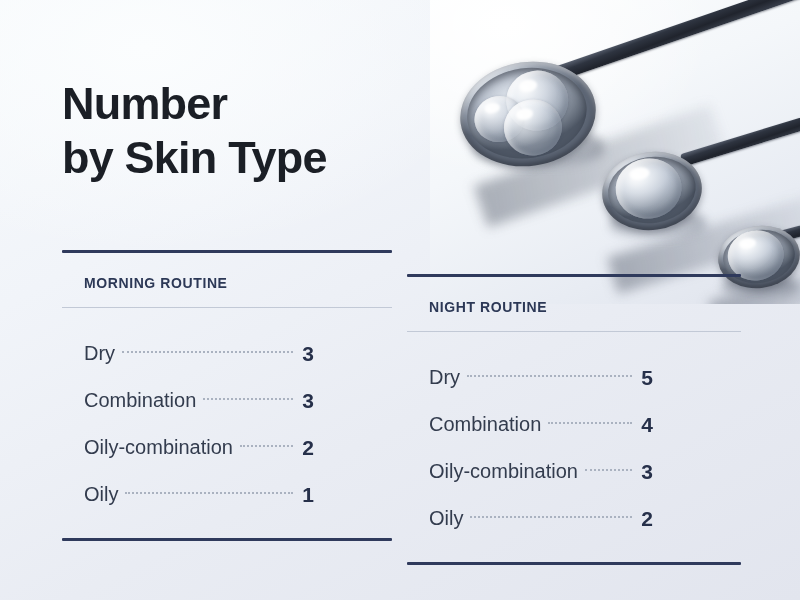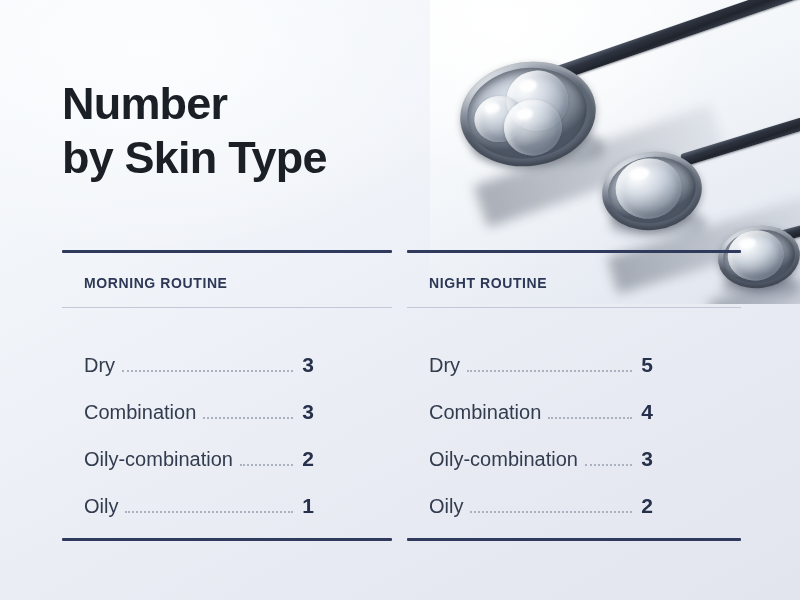--- a/index.html
+++ b/index.html
@@ -111,21 +111,21 @@
     letter-spacing: -0.8px;
     white-space: pre-line;
   }
 
   
   .column {
     position: absolute;
     top: 250px;
   }
   #col-morning { left: 62px;  width: 330px; }
-  #col-night   { left: 407px; width: 334px; }
+  #col-night   { left: 407px; width: 334px; margin-top: 24px; }
 
   .rule-top, .rule-bottom {
     height: 3px;
     background: #2f3a5c;
     border-radius: 1px;
   }
   .rule-thin {
     height: 1px;
     background: #c2c9d6;
   }
@@ -133,21 +133,21 @@
     font-size: 14px;
     font-weight: bold;
     letter-spacing: 0.6px;
     color: #2c3856;
     padding: 22px 0 16px 22px;
   }
   .rows { padding: 0 0 0 22px; }
 
   .row {
     display: flex;
-    align-items: flex-end;
+    align-items: center;
     height: 47px;
   }
   .row-label {
     font-size: 20px;
     color: #333c4e;
     white-space: nowrap;
   }
   .leader {
     flex: 1 1 auto;
     min-width: 6px;

